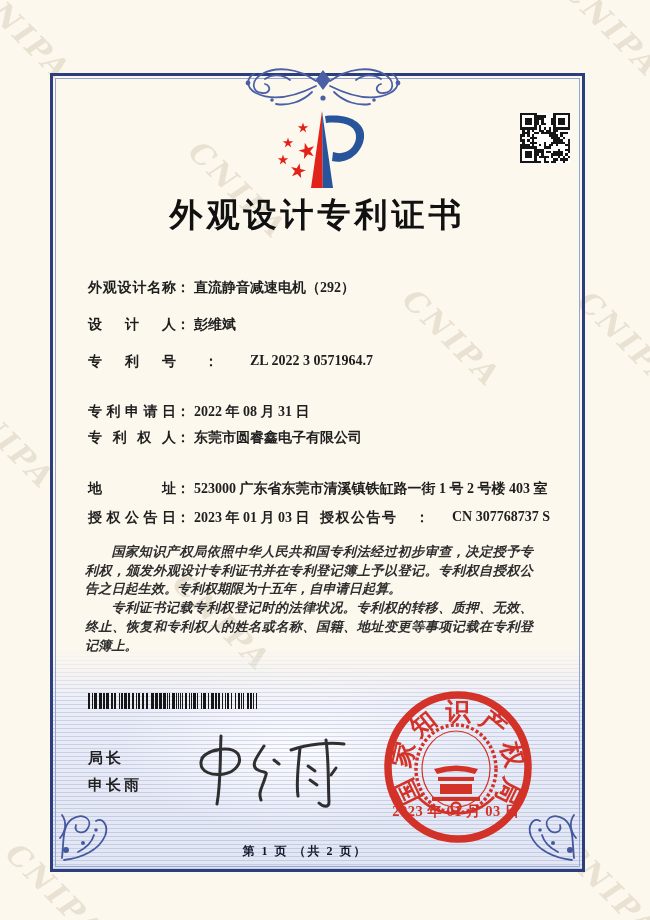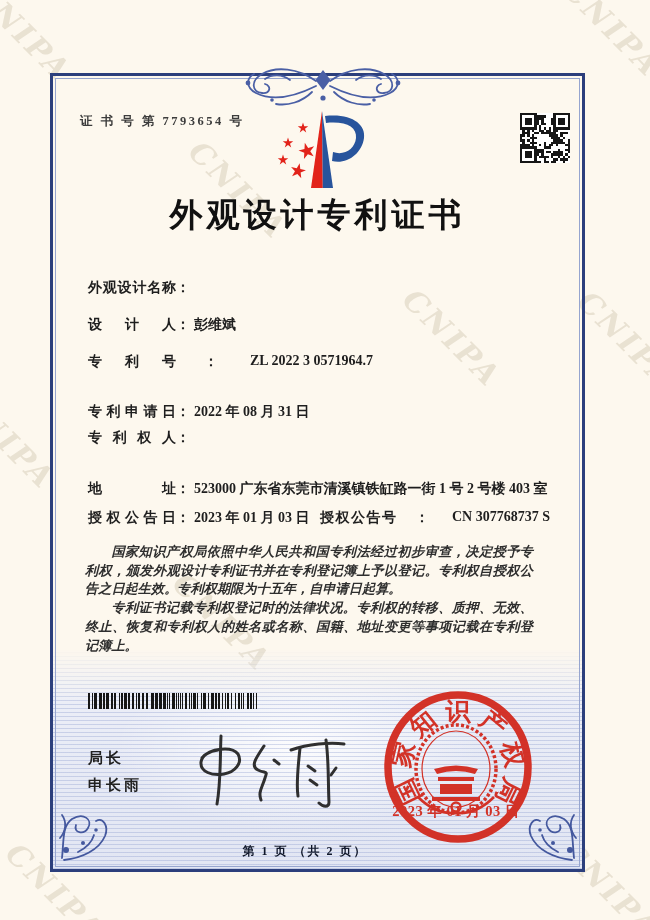--- a/index.html
+++ b/index.html
@@ -127,21 +127,20 @@
       <path d="M10 72 C12 54 10 40 20 33 C32 26 41 34 36 42 C32 49 21 47 24 39"></path>
       <path d="M12 74 C30 72 47 64 53 50 C57 40 51 31 44 35"></path>
       <path d="M8 52 C14 45 15 36 10 29"></path>
       <path d="M26 66 C34 62 40 56 42 49"></path>
       <circle cx="14" cy="64" r="3" fill="#44589e" stroke="none"></circle>
       <circle cx="31" cy="57" r="2" fill="#44589e" stroke="none"></circle>
       <circle cx="44" cy="44" r="1.8" fill="#44589e" stroke="none"></circle>
     </g>
   </svg>
 
-  <div class="cert-no">证 书 号 第 7793654 号</div>
 
   <svg class="logo" width="96" height="86" viewBox="0 0 96 86">
     <defs>
       <path id="st" d="M0 -1 L0.2245 -0.309 L0.951 -0.309 L0.3633 0.118 L0.5878 0.809 L0 0.382 L-0.5878 0.809 L-0.3633 0.118 L-0.951 -0.309 L-0.2245 -0.309 Z"></path>
     </defs>
     <path d="M46 3 L35 80 L46.8 80 Z" fill="#e2231a"></path>
     <path d="M46 3 L46.8 80 L57 80 Z" fill="#28549c"></path>
     <path d="M49 8 C75 5 90 16 88 30 C86 46 70 57 56 53 L57 44 C68 48 79 41 80 30 C81 19 70 13 50 15 Z" fill="#28549c"></path>
     <use href="#st" transform="translate(27,20) scale(5.5)" fill="#e2231a"></use>
     <use href="#st" transform="translate(12,35) scale(5.5)" fill="#e2231a"></use>
@@ -395,39 +394,41 @@
         <rect x="14" y="20" width="1" height="1"></rect>
         <rect x="18" y="20" width="1" height="1"></rect>
       </g>
   </svg>
 
   <div class="title">外观设计专利证书</div>
 
   <div class="frow" style="top:279px;">
     <span class="flabel">外观设计名称</span>
       <span class="fcolon">：</span>
+    <span>直流静音减速电机（292）</span>
   </div>
   <div class="frow" style="top:316px;">
     <span class="flabel">设计人</span>
       <span class="fcolon">：</span>
     <span>彭维斌</span>
   </div>
   <div class="frow" style="top:353px;gap:28px;">
     <span class="flabel">专利号</span>
       <span class="fcolon">：</span>
     <span>ZL 2022 3 0571964.7</span>
   </div>
   <div class="frow" style="top:403px;">
     <span class="flabel">专利申请日</span>
       <span class="fcolon">：</span>
     <span>2022 年 08 月 31 日</span>
   </div>
   <div class="frow" style="top:429px;">
     <span class="flabel">专利权人</span>
       <span class="fcolon">：</span>
+    <span>东莞市圆睿鑫电子有限公司</span>
   </div>
   <div class="frow" style="top:480px;align-items:center;">
     <span class="flabel">地址</span>
       <span class="fcolon">：</span>
     <span>523000 广东省东莞市清溪镇铁缸路一街 1 号 2 号楼 403 室</span>
   </div>
   <div class="frow" style="top:509px; width:470px; position:absolute;">
     <span class="flabel">授权公告日</span>
       <span class="fcolon">：</span>
     <span>2023 年 01 月 03 日</span>

